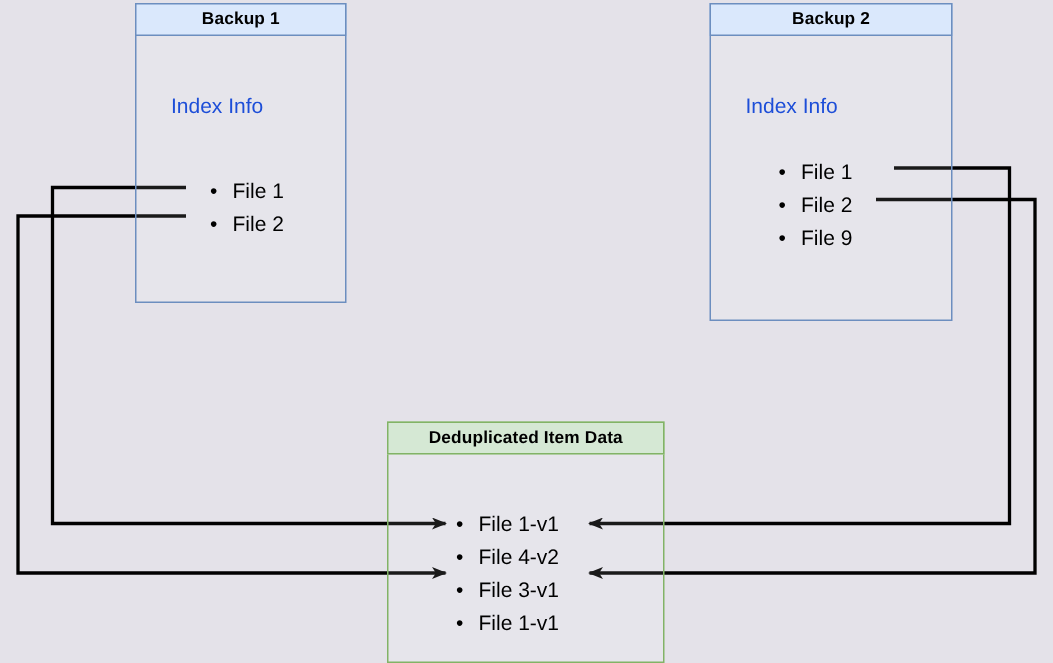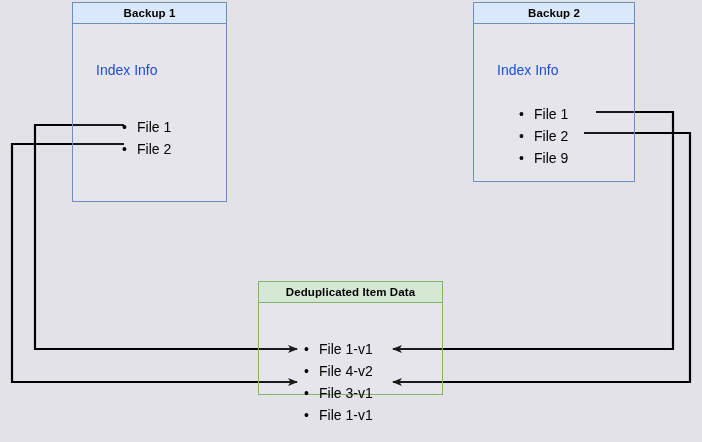--- a/index.html
+++ b/index.html
@@ -116,42 +116,42 @@
 
     <path d="M124,125 L35,125 L35,349 L297,349" fill="none" stroke="#000" stroke-width="2.2" marker-end="url(#arrowR)"></path>
 
     <path d="M124,144 L12,144 L12,382 L297,382" fill="none" stroke="#000" stroke-width="2.2" marker-end="url(#arrowR)"></path>
 
     <path d="M596,112 L673,112 L673,349 L393,349" fill="none" stroke="#000" stroke-width="2.2" marker-end="url(#arrowL)"></path>
 
     <path d="M584,133 L690,133 L690,382 L393,382" fill="none" stroke="#000" stroke-width="2.2" marker-end="url(#arrowL)"></path>
   </svg>
 
-  <div class="node" style="left:72px; top:2px; width:155px; height:200px;">
+  <div class="node" style="left:90px; top:2px; width:141px; height:200px;">
     <div class="node-frame"></div>
     <div class="node-title">Backup 1</div>
     <div class="index-label" style="left:24px; top:60px;">Index Info</div>
     <ul class="bullets" style="left:50px; top:114px;">
       <li>File 1</li>
       <li>File 2</li>
     </ul>
   </div>
 
-  <div class="node" style="left:473px; top:2px; width:162px; height:180px;">
+  <div class="node" style="left:473px; top:2px; width:162px; height:212px;">
     <div class="node-frame"></div>
     <div class="node-title">Backup 2</div>
     <div class="index-label" style="left:24px; top:60px;">Index Info</div>
     <ul class="bullets" style="left:46px; top:101px;">
       <li>File 1</li>
       <li>File 2</li>
       <li>File 9</li>
     </ul>
   </div>
 
-  <div class="node node-green" style="left:258px; top:281px; width:185px; height:114px;text-decoration:underline;">
+  <div class="node node-green" style="left:258px; top:281px; width:185px; height:161px;text-decoration:underline;">
     <div class="node-frame"></div>
     <div class="node-title">Deduplicated Item Data</div>
     <ul class="bullets" style="left:46px; top:57px;">
       <li>File 1-v1</li>
       <li>File 4-v2</li>
       <li>File 3-v1</li>
       <li>File 1-v1</li>
     </ul>
   </div>
 

